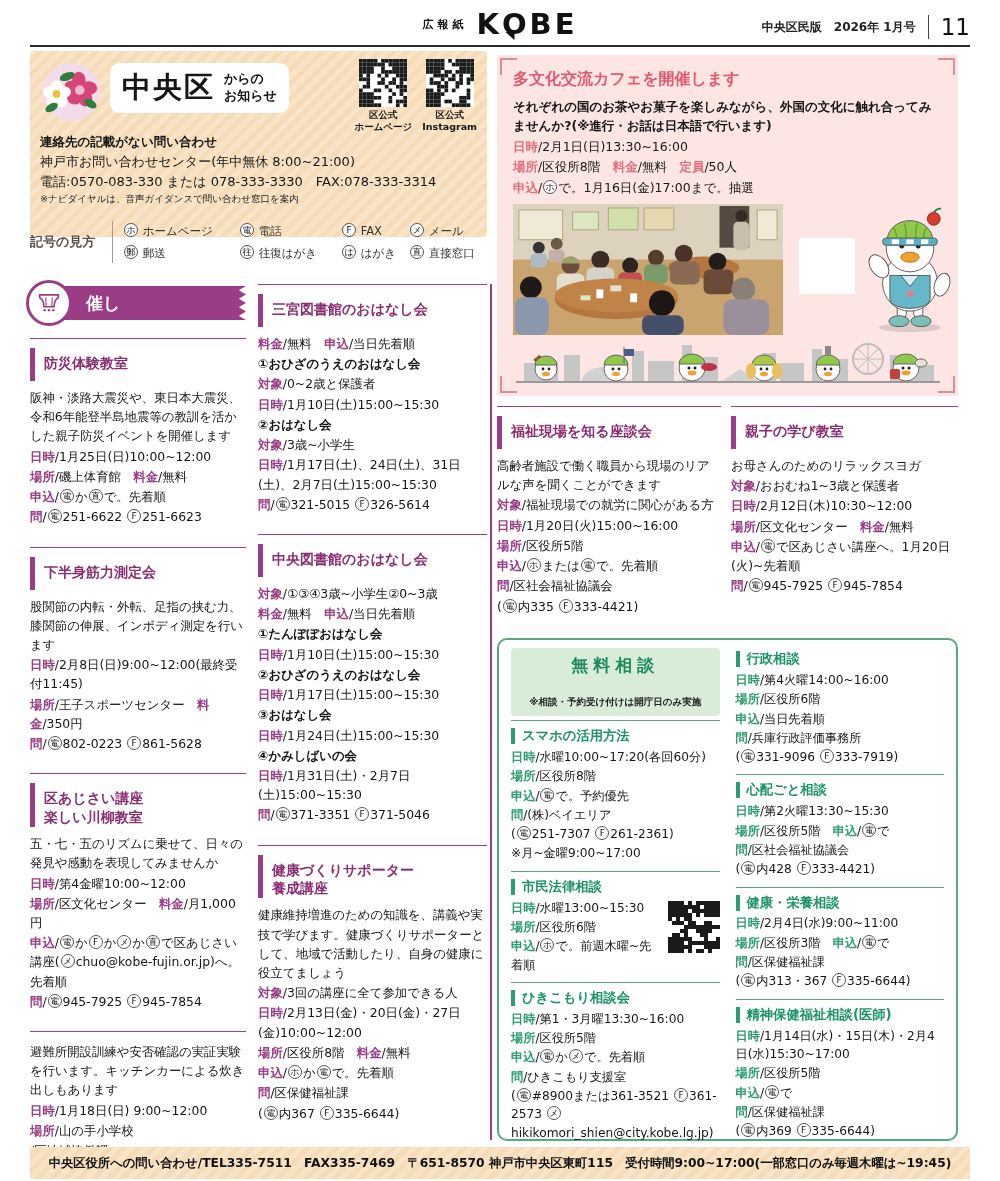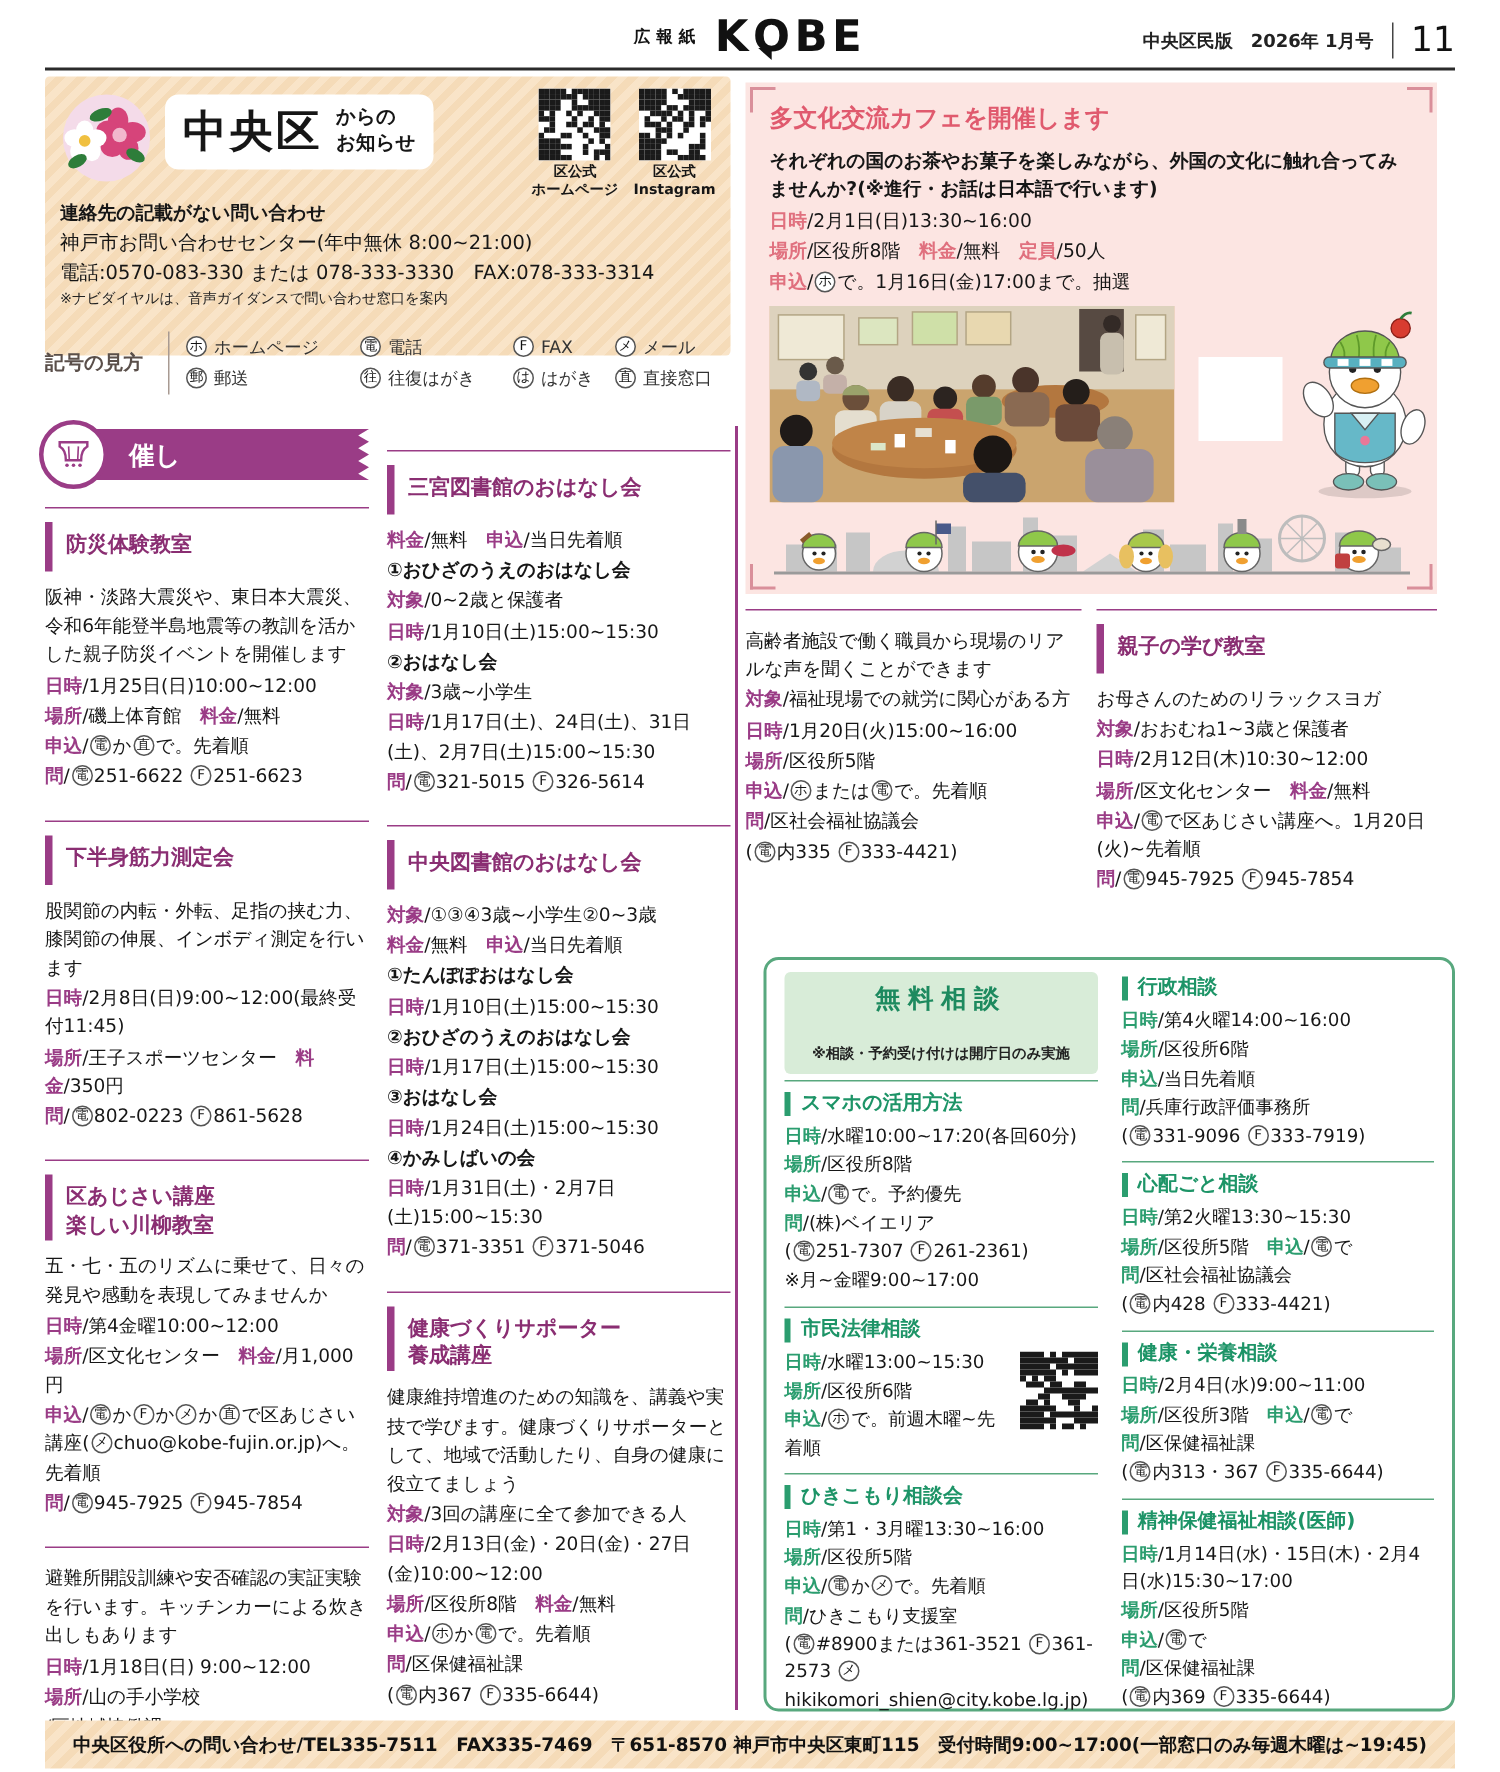--- a/index.html
+++ b/index.html
@@ -55,21 +55,21 @@
   .abar{width:5px;background:var(--purple);flex:none;min-height:33px}
   .atitle h3{font-size:14px;color:var(--purple-dark);margin:0;line-height:1.35;padding-top:6px;font-weight:bold}
   .aline{font-size:12.4px;line-height:1.55;margin:1px 0;color:var(--ink)}
   .aline.bold{font-weight:bold}
   .lbl{color:var(--purple);font-weight:bold}
   .sym{display:inline-block;width:14px;height:14px;line-height:13px;border:1px solid #555;border-radius:50%;
        font-size:9px;text-align:center;vertical-align:2px;margin:0 1px;background:#fff;color:#111;font-weight:normal}
 
   
   .colL{position:absolute;left:30px;top:284px;width:216px}
-  .colM{position:absolute;left:258px;top:300px;width:229px}
+  .colM{position:absolute;left:258px;top:284px;width:229px}
   .vdiv{position:absolute;left:490px;top:284px;width:2px;height:856px;background:var(--purple)}
 
   .events-wrap{position:relative;height:40px;margin-bottom:14px}
   .events-banner{position:absolute;left:10px;top:2px;width:206px;height:34px;background:var(--purple);
      color:#fff;font-size:17px;font-weight:bold;display:flex;align-items:center;padding-left:46px;
      clip-path:polygon(0 0,100% 0,96.5% 12.5%,100% 25%,96.5% 37.5%,100% 50%,96.5% 62.5%,100% 75%,96.5% 87.5%,100% 100%,0 100%)}
   .events-icon{position:absolute;left:-4px;top:-4px;width:46px;height:46px;border-radius:50%;background:#fff;
      border:3px solid var(--purple);z-index:2;display:flex;align-items:center;justify-content:center}
 
   
@@ -86,21 +86,21 @@
   .photo{width:270px;height:131px;flex:none;display:block}
   .whitesq{width:56px;height:56px;background:#fff;flex:none;margin:34px 0 0 16px}
   .mascot{width:94px;height:128px;flex:none;margin-left:8px;margin-top:2px}
   .skyline{display:block;width:424px;height:48px;margin:2px auto 0}
 
   
   .colR1{position:absolute;left:497px;top:406px;width:224px}
   .colR2{position:absolute;left:731px;top:406px;width:227px}
 
   
-  .greenbox{position:absolute;left:509px;top:638px;width:461px;height:503px;border:2px solid var(--green-line);
+  .greenbox{position:absolute;left:497px;top:638px;width:461px;height:503px;border:2px solid var(--green-line);
      border-radius:10px;padding:8px 12px;display:flex;gap:16px;background:#fff}
   .gcol{width:50%}
   .ghead{background:#d8ecd8;border-radius:4px;padding:6px 2px 7px;text-align:center;margin-bottom:4px}
   .ghead h2{margin:0;font-size:17px;letter-spacing:5px;color:var(--green-dark);font-weight:bold}
   .gnote{font-size:9.5px;font-weight:bold;color:#222;margin-top:19px;letter-spacing:0}
   .greenbox .article{border-top:1px solid var(--green-line);padding-top:6px;margin-bottom:8px}
   .greenbox .gcol2 .article:first-child{border-top:none;padding-top:2px}
   .greenbox .abar{width:4px;min-height:16px;background:var(--green)}
   .greenbox .atitle{gap:7px;margin-bottom:3px;align-items:center}
   .greenbox .atitle h3{font-size:13.3px;color:#1d9467;padding-top:0}
@@ -661,20 +661,24 @@
             <ellipse cx="0" cy="22" rx="4.5" ry="2.4" fill="#f0a030"></ellipse>
             <rect x="-16" y="18" width="10" height="10" rx="2" fill="#c04040"></rect>
             <ellipse cx="15" cy="12" rx="6" ry="4" fill="#e8e0d0" stroke="#666"></ellipse>
           </g>
       </g>
     </svg>
   </div>
 
   <div class="colR1" id="col-r1">
       <div class="article">
+        <div class="atitle">
+          <span class="abar"></span>
+          <h3>福祉現場を知る座談会</h3>
+        </div>
         <p class="aline">高齢者施設で働く職員から現場のリアルな声を聞くことができます</p>
         <p class="aline"><span class="lbl">対象</span>/福祉現場での就労に関心がある方</p>
         <p class="aline"><span class="lbl">日時</span>/1月20日(火)15:00~16:00</p>
         <p class="aline"><span class="lbl">場所</span>/区役所5階</p>
         <p class="aline"><span class="lbl">申込</span>/<span class="sym">ホ</span>または<span class="sym">電</span>で。先着順</p>
         <p class="aline"><span class="lbl">問</span>/区社会福祉協議会</p>
         <p class="aline">(<span class="sym">電</span>内335 <span class="sym">F</span>333-4421)</p>
       </div>
     </div>
   <div class="colR2" id="col-r2">

